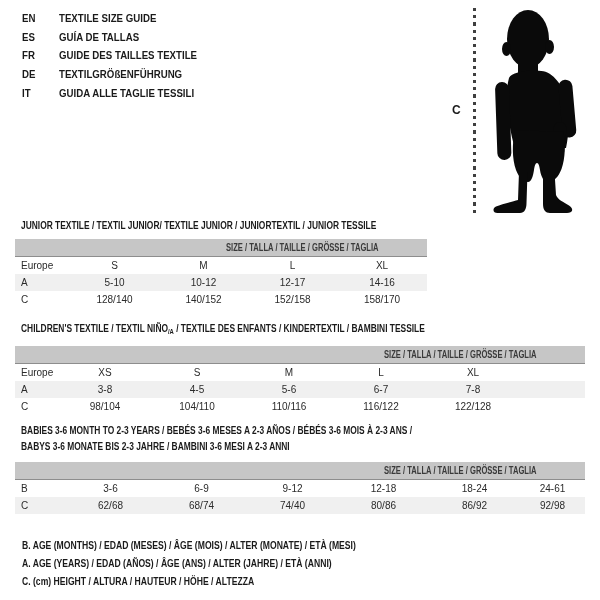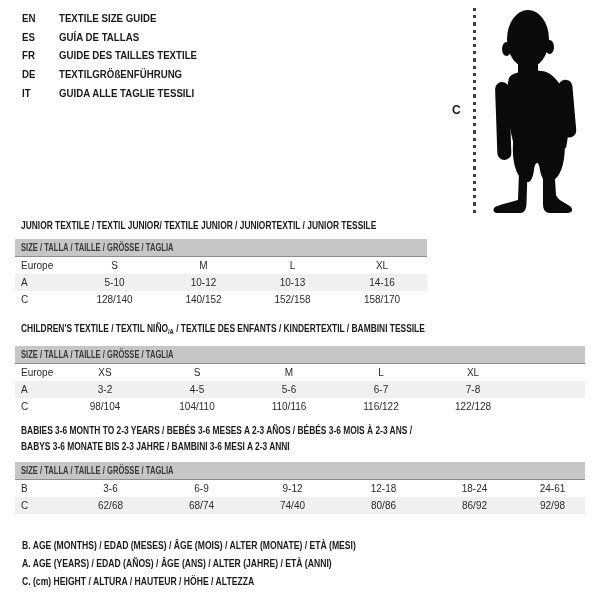--- a/index.html
+++ b/index.html
@@ -26,21 +26,21 @@
   .tbl-title{position:absolute;left:21px;font-size:10px;font-weight:bold;white-space:nowrap;
     transform:scaleX(.84);transform-origin:left top;}
   .tbl-title .line{display:block;line-height:15.5px;}
   .sub{font-size:7px;vertical-align:-2px;}
 
   
   .size-table{position:absolute;left:15px;border-collapse:collapse;table-layout:fixed;
     font-size:10px;color:#2b2b2b;}
   .size-table td{height:17px;padding:0;text-align:center;vertical-align:middle;overflow:hidden;white-space:nowrap;}
   .size-table td.lbl{text-align:left;padding-left:6px;}
-  .size-table tr.band td{background:#c6c6c6;border-bottom:1px solid #8d8d8d;text-align:left;padding-left:6px;}
+  .size-table tr.band td{background:#c6c6c6;border-bottom:1px solid #8d8d8d;text-align:right;padding-left:6px;}
   .band-text{display:inline-block;font-size:10px;font-weight:bold;color:#3a3a3a;white-space:nowrap;
     transform:scaleX(.76);transform-origin:left center;}
   .size-table tr.alt td{background:#f0f0f0;}
 
   
   .legend{position:absolute;left:22px;top:535px;}
   .legend-line{height:18px;}
   .legend-line span{display:inline-block;font-size:10.5px;font-weight:bold;white-space:nowrap;
     transform:scaleX(.82);transform-origin:left center;}
 </style>
@@ -109,21 +109,21 @@
         <td class="lbl">Europe</td>
         <td>S</td>
         <td>M</td>
         <td>L</td>
         <td>XL</td>
       </tr>
       <tr class="alt">
         <td class="lbl">A</td>
         <td>5-10</td>
         <td>10-12</td>
-        <td>10-13</td>
+        <td>12-17</td>
         <td>14-16</td>
       </tr>
       <tr>
         <td class="lbl">C</td>
         <td>128/140</td>
         <td>140/152</td>
         <td>152/158</td>
         <td>158/170</td>
       </tr>
     </tbody>
@@ -150,21 +150,21 @@
         <td class="lbl">Europe</td>
         <td>XS</td>
         <td>S</td>
         <td>M</td>
         <td>L</td>
         <td>XL</td>
         <td></td>
       </tr>
       <tr class="alt">
         <td class="lbl">A</td>
-        <td>3-2</td>
+        <td>3-8</td>
         <td>4-5</td>
         <td>5-6</td>
         <td>6-7</td>
         <td>7-8</td>
         <td></td>
       </tr>
       <tr>
         <td class="lbl">C</td>
         <td>98/104</td>
         <td>104/110</td>

